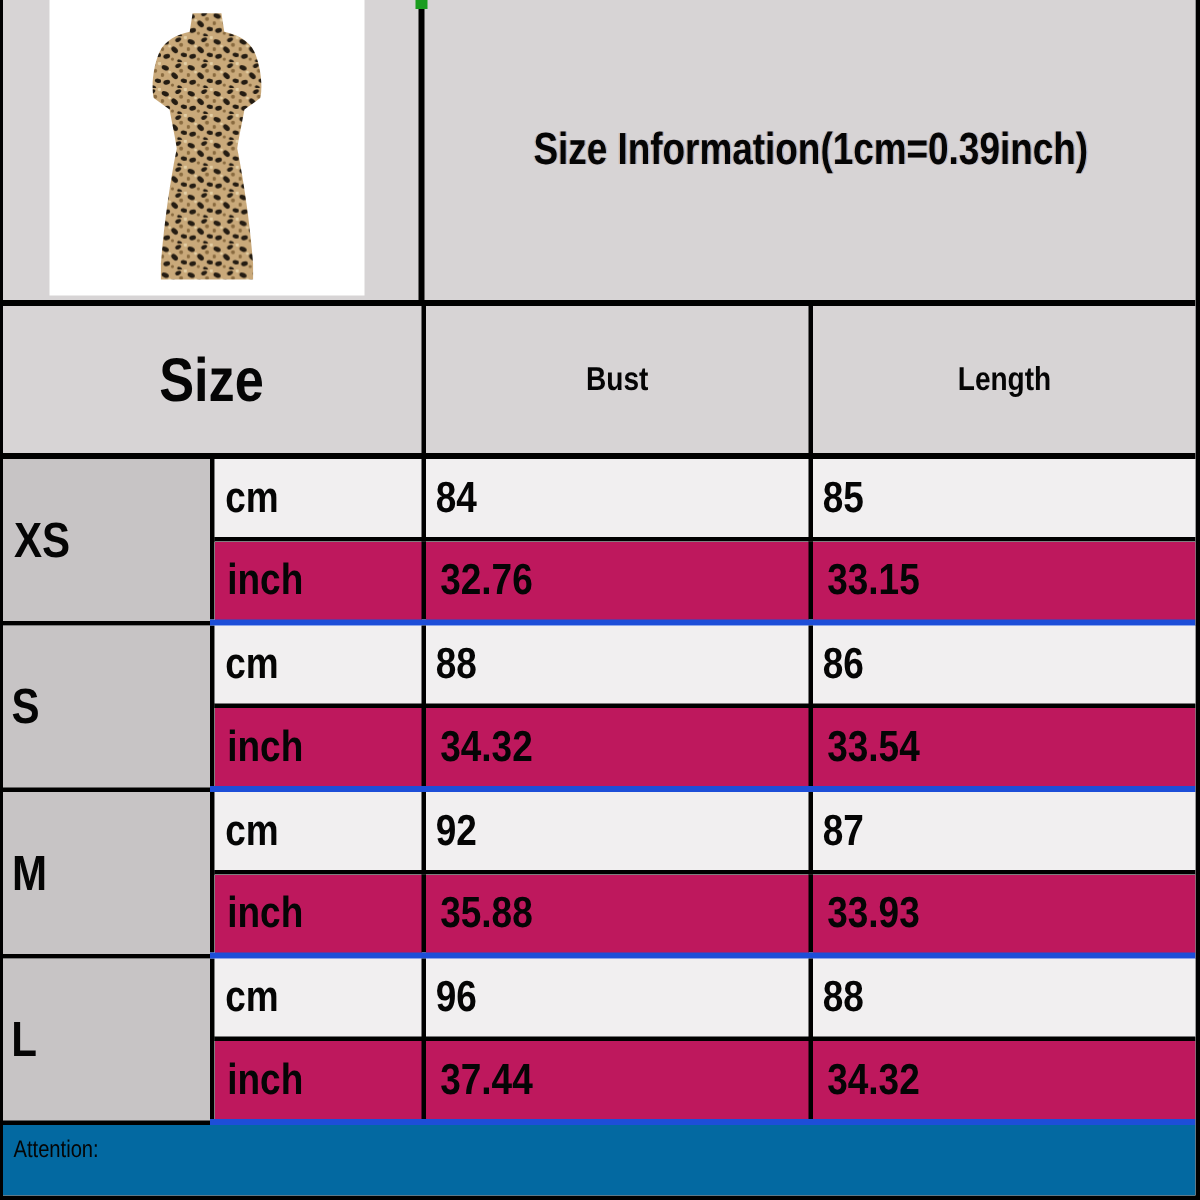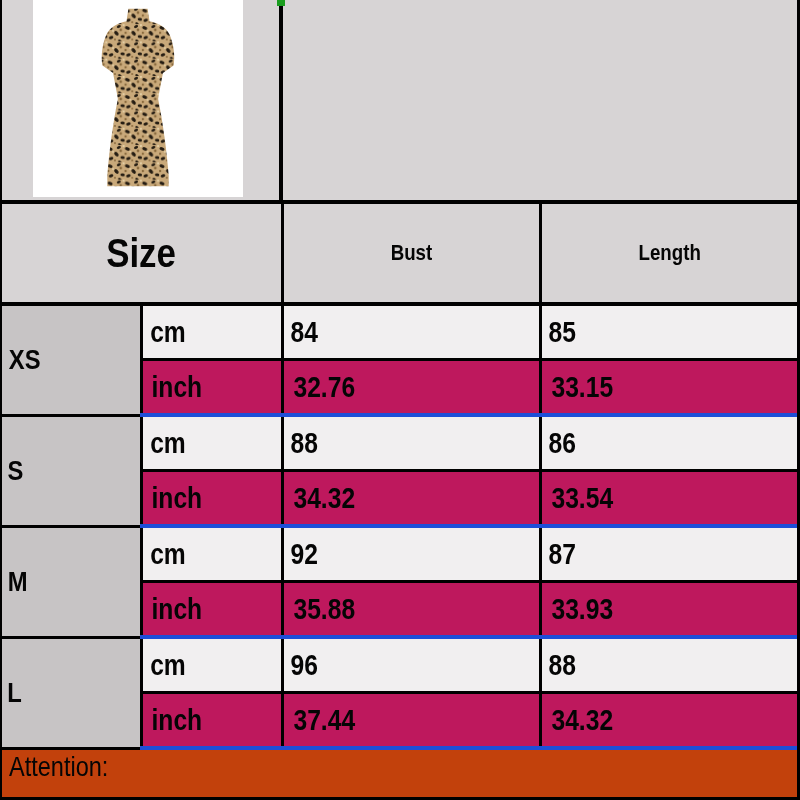--- a/index.html
+++ b/index.html
@@ -33,28 +33,28 @@
   .green-mark { position:absolute; left:275px; top:0; width:8px; height:6px; background:#1a9c1f; z-index:3; }
 
   
   table.size-table { width:100%; border-collapse:collapse; table-layout:fixed; flex:none; }
   .size-table td, .size-table th { border:3px solid #000; vertical-align:middle; padding:4px; overflow:hidden; }
   .size-table th { background:#d7d4d5; height:90px; border-bottom:4px solid #000; border-top:0; }
   .size-table td:first-child, .size-table th:first-child { border-left:0; }
   .size-table td:last-child, .size-table th:last-child { border-right:0; }
   th.size-th .cond { font-size:41px; font-weight:bold; }
   th.meas-th .cond { font-size:22px; font-weight:bold; }
-  td.size-label { background:#c7c4c5; font-weight:bold; font-size:28px; }
+  td.size-label { background:#c7c4c5; font-weight:bold; font-size:33px; }
   tr.cm-row td { background:#f1eff0; height:44px; }
   tr.inch-row td { background:#be185d; height:44px; border-bottom:4px solid #1d4ed8; }
   tr.cm-row td.size-label, tr.cm-row td.size-label { background:#c7c4c5; }
   td.unit-cell, td.value-cell { font-weight:bold; font-size:29px; }
 
   
-  .attention { flex:1; background:#c2410c; padding:3px 4px 0 7px; font-size:28px; line-height:28.5px;text-decoration:underline; }
+  .attention { flex:1; background:#0369a1; padding:3px 4px 0 7px; font-size:16px; line-height:28.5px;text-decoration:underline; }
   .attention .line { white-space:nowrap; }
 </style>
 </head>
 <body>
 
 <div class="page">
 
   <div class="top-row">
     <div class="photo-cell">
       <div class="photo-frame">
@@ -85,20 +85,23 @@
             L82,187 L18,187 L18,176
             C20,150 24,121 29,96
             C28,89 26,80 24,69
             L13,61
             C11,52 13,38 17,29
             C21,21 29,17 38,15 Z"></path>
         </svg>
       </div>
     </div>
     <div class="green-mark"></div>
+    <div class="header-cell">
+      <span class="header-title">Size Information(1cm=0.39inch)</span>
+    </div>
   </div>
 
   <table class="size-table">
     <colgroup>
       <col style="width:139px">
         <col style="width:141px">
         <col style="width:258px">
         <col>
     </colgroup>
     <tbody>

